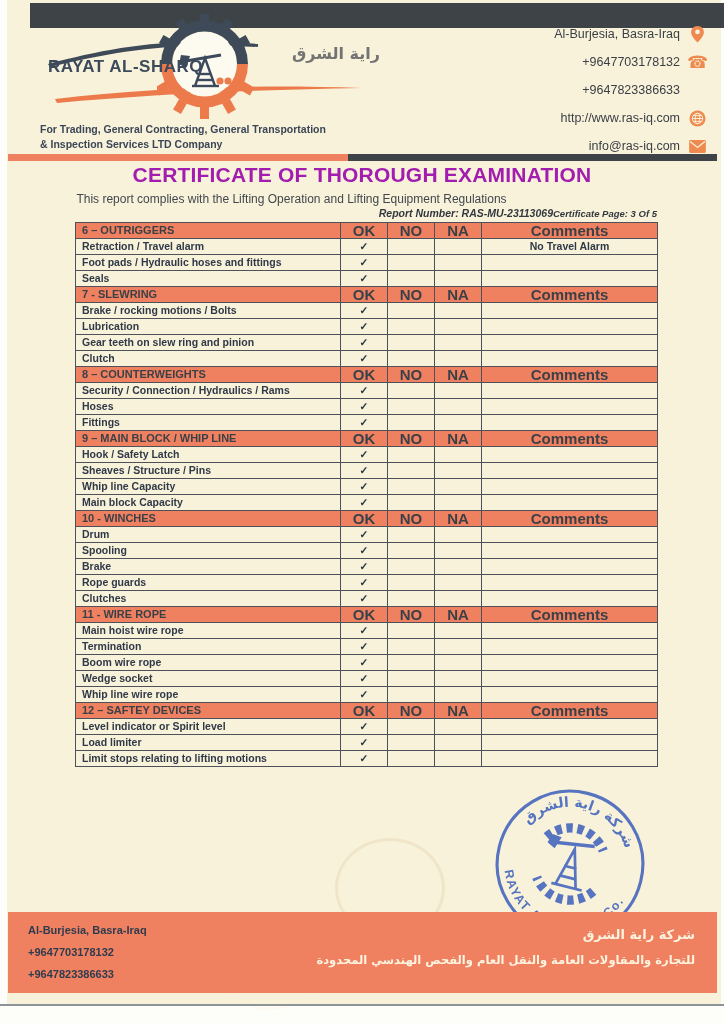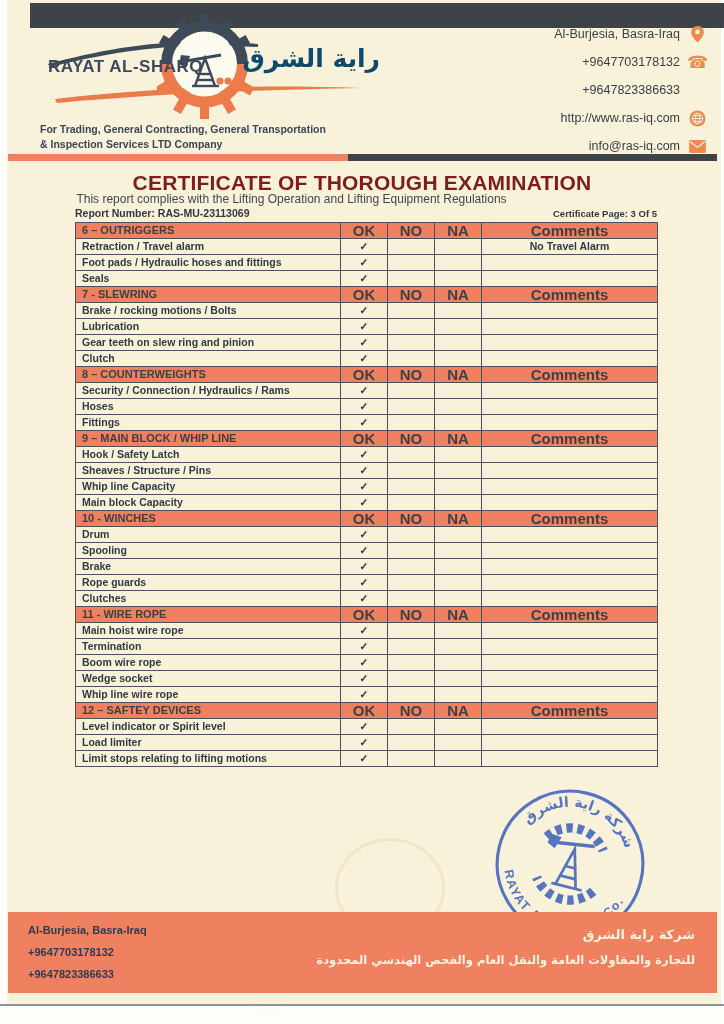--- a/index.html
+++ b/index.html
@@ -21,21 +21,21 @@
   
   .brand-svg { position:absolute; left:0; top:0; }
   .latin-name {
     position:absolute; left:48px; top:57px; width:160px;
     font-size:17px; font-weight:bold; letter-spacing:.5px; color:#3c4a5c;
     white-space:nowrap;
   }
   .arabic-name {
     position:absolute; left:240px; top:44px; width:140px;
     font-family:"DejaVu Sans", sans-serif;
-    font-size:25px; font-weight:bold; color:#0c4a6e; direction:rtl;
+    font-size:16px; font-weight:bold; color:#737373; direction:rtl;
     white-space:nowrap;
   }
   .tagline {
     position:absolute; left:40px; top:122px; width:330px;
     text-align:left; font-size:10.5px; font-weight:bold; color:#3a4656;
     line-height:15px;
   }
   
   .contact { position:absolute; right:18px; top:20px; width:300px; }
   .contact-row {
@@ -44,29 +44,29 @@
   }
   .contact-row .txt { font-size:12.5px; color:#3a3f45; }
   .contact-row .ico { width:17px; height:17px; display:flex; align-items:center; justify-content:center; }
   
   .divider { position:absolute; left:8px; top:154px; right:7px; height:7px; display:flex; }
   .divider .seg-orange { width:48%; background:#ef8161; }
   .divider .seg-dark   { width:52%; background:#3e4347; }
   
   .cert-title {
     position:absolute; left:0; top:163px; width:724px; text-align:center;
-    font-size:21px; font-weight:bold; color:#7f1d1d; letter-spacing:.2px;margin-top:8px;
+    font-size:21px; font-weight:bold; color:#a21caf; letter-spacing:.2px;
   }
   .cert-subtitle {
     position:absolute; left:0; top:192px; width:583px; text-align:center;
     font-size:12px; color:#41474d; font-weight:500;
   }
   .meta-row {
     position:absolute; left:75px; top:207px; width:582px;
-    display:flex; justify-content:space-between; align-items:flex-end;
+    display:flex; justify-content:flex-end; align-items:flex-end;font-style:italic;
   }
   .meta-left  { font-size:10.5px; font-weight:bold; color:#33383f; }
   .meta-right { font-size:9.5px;  font-weight:bold; color:#33383f; }
   
   table.inspection {
     position:absolute; left:75px; top:222px; width:582px;
     border-collapse:collapse; table-layout:fixed;
   }
   table.inspection td {
     border:1px solid #4d525a; height:16px; line-height:15px;

